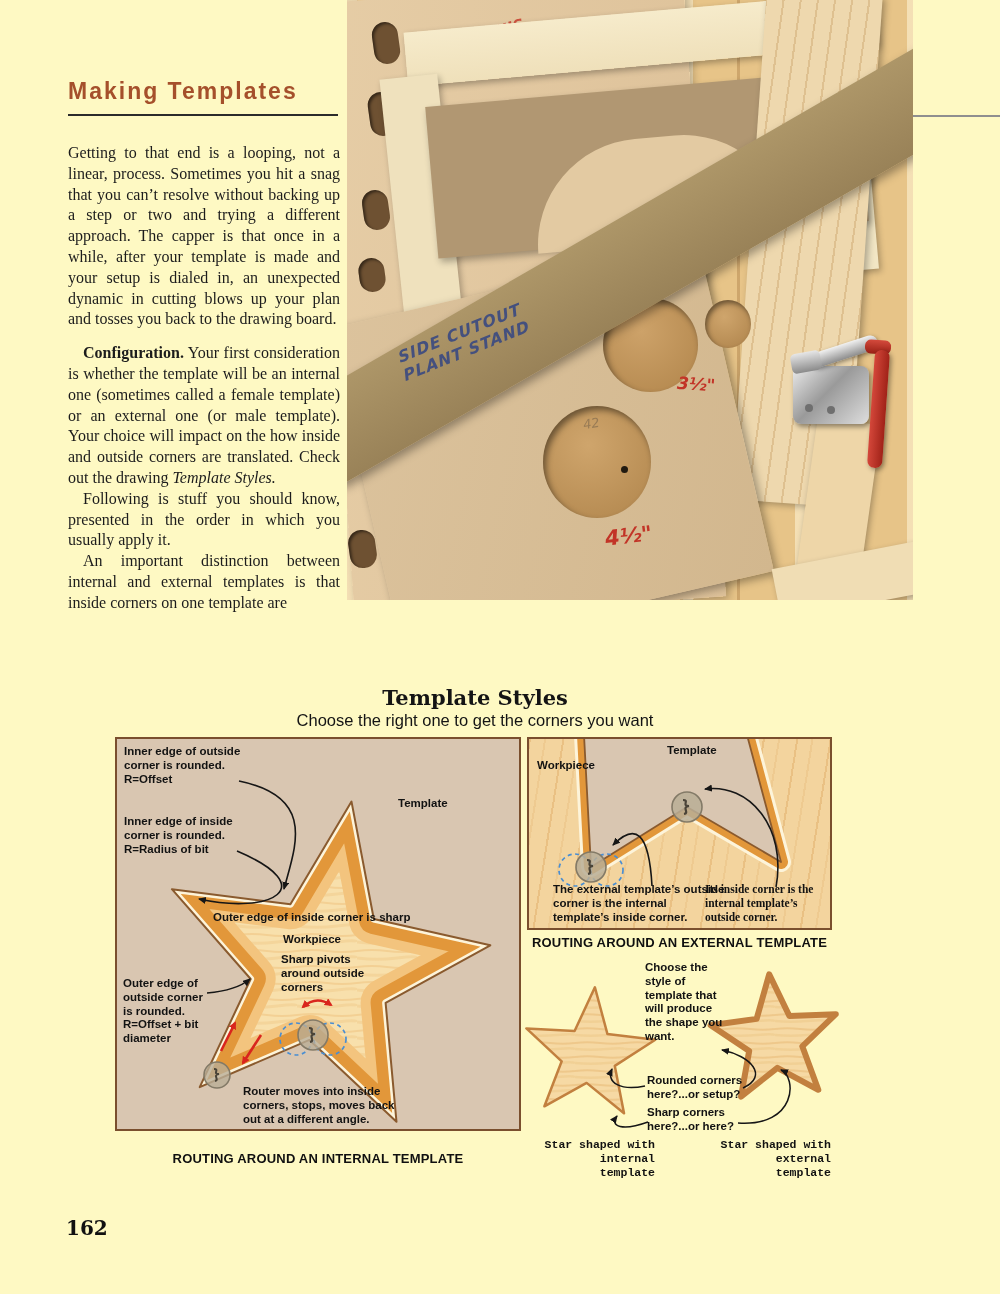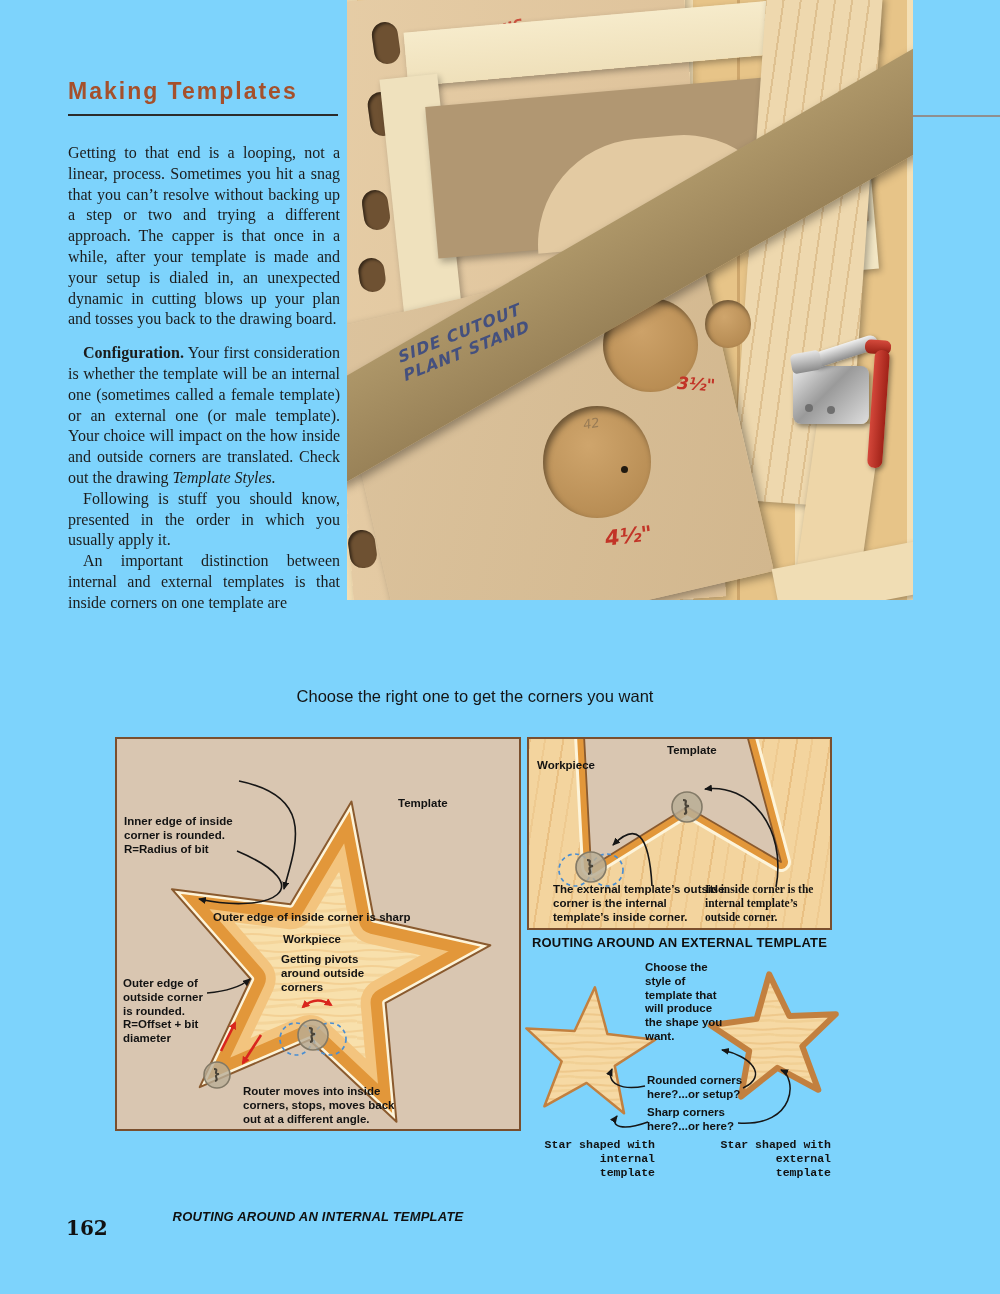--- a/index.html
+++ b/index.html
@@ -1,16 +1,16 @@
 <!DOCTYPE html>
 <html><head>
 <meta charset="utf-8">
 <style>
   html,body{margin:0;padding:0;background:#e9e9e9;}
-  .page{position:relative;width:1000px;height:1294px;background:#7dd3fc;overflow:hidden;
+  .page{position:relative;width:1000px;height:1294px;background:#fef9c3;overflow:hidden;
         font-family:"Liberation Sans",sans-serif;}
   
   .headline{position:absolute;left:68px;top:78px;font:bold 23px/26px "Liberation Sans",sans-serif;
             letter-spacing:2px;}
   .headrule{position:absolute;left:68px;top:114px;width:270px;height:2px;background:#2b2b2b;}
   .bodycol{position:absolute;left:68px;top:143px;width:272px;
            font:16px/20.8px "Liberation Serif",serif;color:#1c1c1c;text-align:justify;}
   .bodycol p{margin:0;}
   .bodycol p.ind{text-indent:15px;}
   .bodycol p.gap{margin-top:13px;}
@@ -106,20 +106,21 @@
     </div>
     <div class="pp" style="left:462px;top:344px;width:70px;height:15px;border-radius:8px;background:linear-gradient(#f0f0f0,#8d8d8d);transform:rotate(-18deg);box-shadow:1px 2px 4px rgba(0,0,0,.4);"></div>
     <div class="pp" style="left:444px;top:352px;width:30px;height:20px;border-radius:5px;background:linear-gradient(#e7e7e7,#8a8a8a);transform:rotate(-10deg);"></div>
     <div class="pp" style="left:518px;top:340px;width:26px;height:14px;border-radius:6px;background:linear-gradient(#d44a3c,#992015);transform:rotate(4deg);"></div>
     <div class="pp" style="left:524px;top:350px;width:15px;height:118px;border-radius:7px;background:linear-gradient(90deg,#d4473a,#a02218);transform:rotate(4deg);box-shadow:2px 2px 5px rgba(0,0,0,.4);"></div>
   </div>
   <div class="grayrule"></div>
 
 
   <div class="dghead">
+    <div class="dgtitle">Template Styles</div>
     <div class="dgsub">Choose the right one to get the corners you want</div>
   </div>
 
   <div class="panel p-int">
     <svg width="402" height="390" viewBox="0 0 402 390">
       <defs>
         <pattern id="g1" width="60" height="16" patternUnits="userSpaceOnUse">
           <rect width="60" height="16" fill="#f8e0ac"></rect>
           <path d="M0,4 Q15,2 30,4 T60,4" stroke="#eec27f" stroke-width="2" fill="none" opacity=".55"></path>
           <path d="M0,11 Q20,13.5 40,11 T60,11" stroke="#f1cd90" stroke-width="3" fill="none" opacity=".6"></path>
@@ -156,29 +157,30 @@
         <circle cx="179" cy="300" r="16" fill="none" stroke="#4a8ed2" stroke-width="1.7" stroke-dasharray="4 3.5"></circle>
         <circle cx="213" cy="300" r="16" fill="none" stroke="#4a8ed2" stroke-width="1.7" stroke-dasharray="4 3.5"></circle>
         <circle cx="196" cy="296" r="15" fill="#b9ae97" fill-opacity=".8" stroke="#837a67" stroke-width="1.6"></circle>
         <path d="M192,289 C199,289 190,295 198,295 C190,296 199,302 193,303" fill="none" stroke="#4a4438" stroke-width="2.2"></path>
       </g>
       <g>
         <circle cx="100" cy="336" r="13" fill="#b9ae97" fill-opacity=".8" stroke="#837a67" stroke-width="1.6"></circle>
         <path d="M97,330 C103,330 95,335 102,335 C95,336 103,341 98,342" fill="none" stroke="#4a4438" stroke-width="2"></path>
       </g>
     </svg>
+    <div class="lbl" style="left:7px;top:6px;width:128px;">Inner edge of outside corner is rounded. R=Offset</div>
     <div class="lbl" style="left:7px;top:76px;width:128px;">Inner edge of inside corner is rounded. R=Radius of bit</div>
     <div class="lbl" style="left:281px;top:58px;">Template</div>
     <div class="lbl" style="left:96px;top:172px;width:224px;">Outer edge of inside corner is sharp</div>
     <div class="lbl" style="left:166px;top:194px;">Workpiece</div>
-    <div class="lbl" style="left:164px;top:214px;width:96px;">Getting pivots around outside corners</div>
+    <div class="lbl" style="left:164px;top:214px;width:96px;">Sharp pivots around outside corners</div>
     <div class="lbl" style="left:126px;top:346px;width:160px;">Router moves into inside corners, stops, moves back out at a different angle.</div>
     <div class="lbl" style="left:6px;top:238px;width:92px;">Outer edge of outside corner is rounded. R=Offset + bit diameter</div>
   </div>
-  <div class="cap" style="left:115px;top:1209px;width:406px;font-style:italic;">ROUTING AROUND AN INTERNAL TEMPLATE</div>
+  <div class="cap" style="left:115px;top:1151px;width:406px;">ROUTING AROUND AN INTERNAL TEMPLATE</div>
 
   <div class="panel p-ext">
     <svg width="301" height="189" viewBox="0 0 301 189">
       <defs>
         <marker id="m2" markerWidth="9" markerHeight="8" refX="7" refY="3.5" orient="auto" markerUnits="userSpaceOnUse">
           <path d="M0,0 L8,3.5 L0,7 Z" fill="#161616"></path>
         </marker>
       </defs>
       <g>
         <path d="M55,-4 L62,128 L158,68 L252,123 L218,-4" fill="none" stroke="#fdf4da" stroke-width="20" stroke-linejoin="round"></path>

